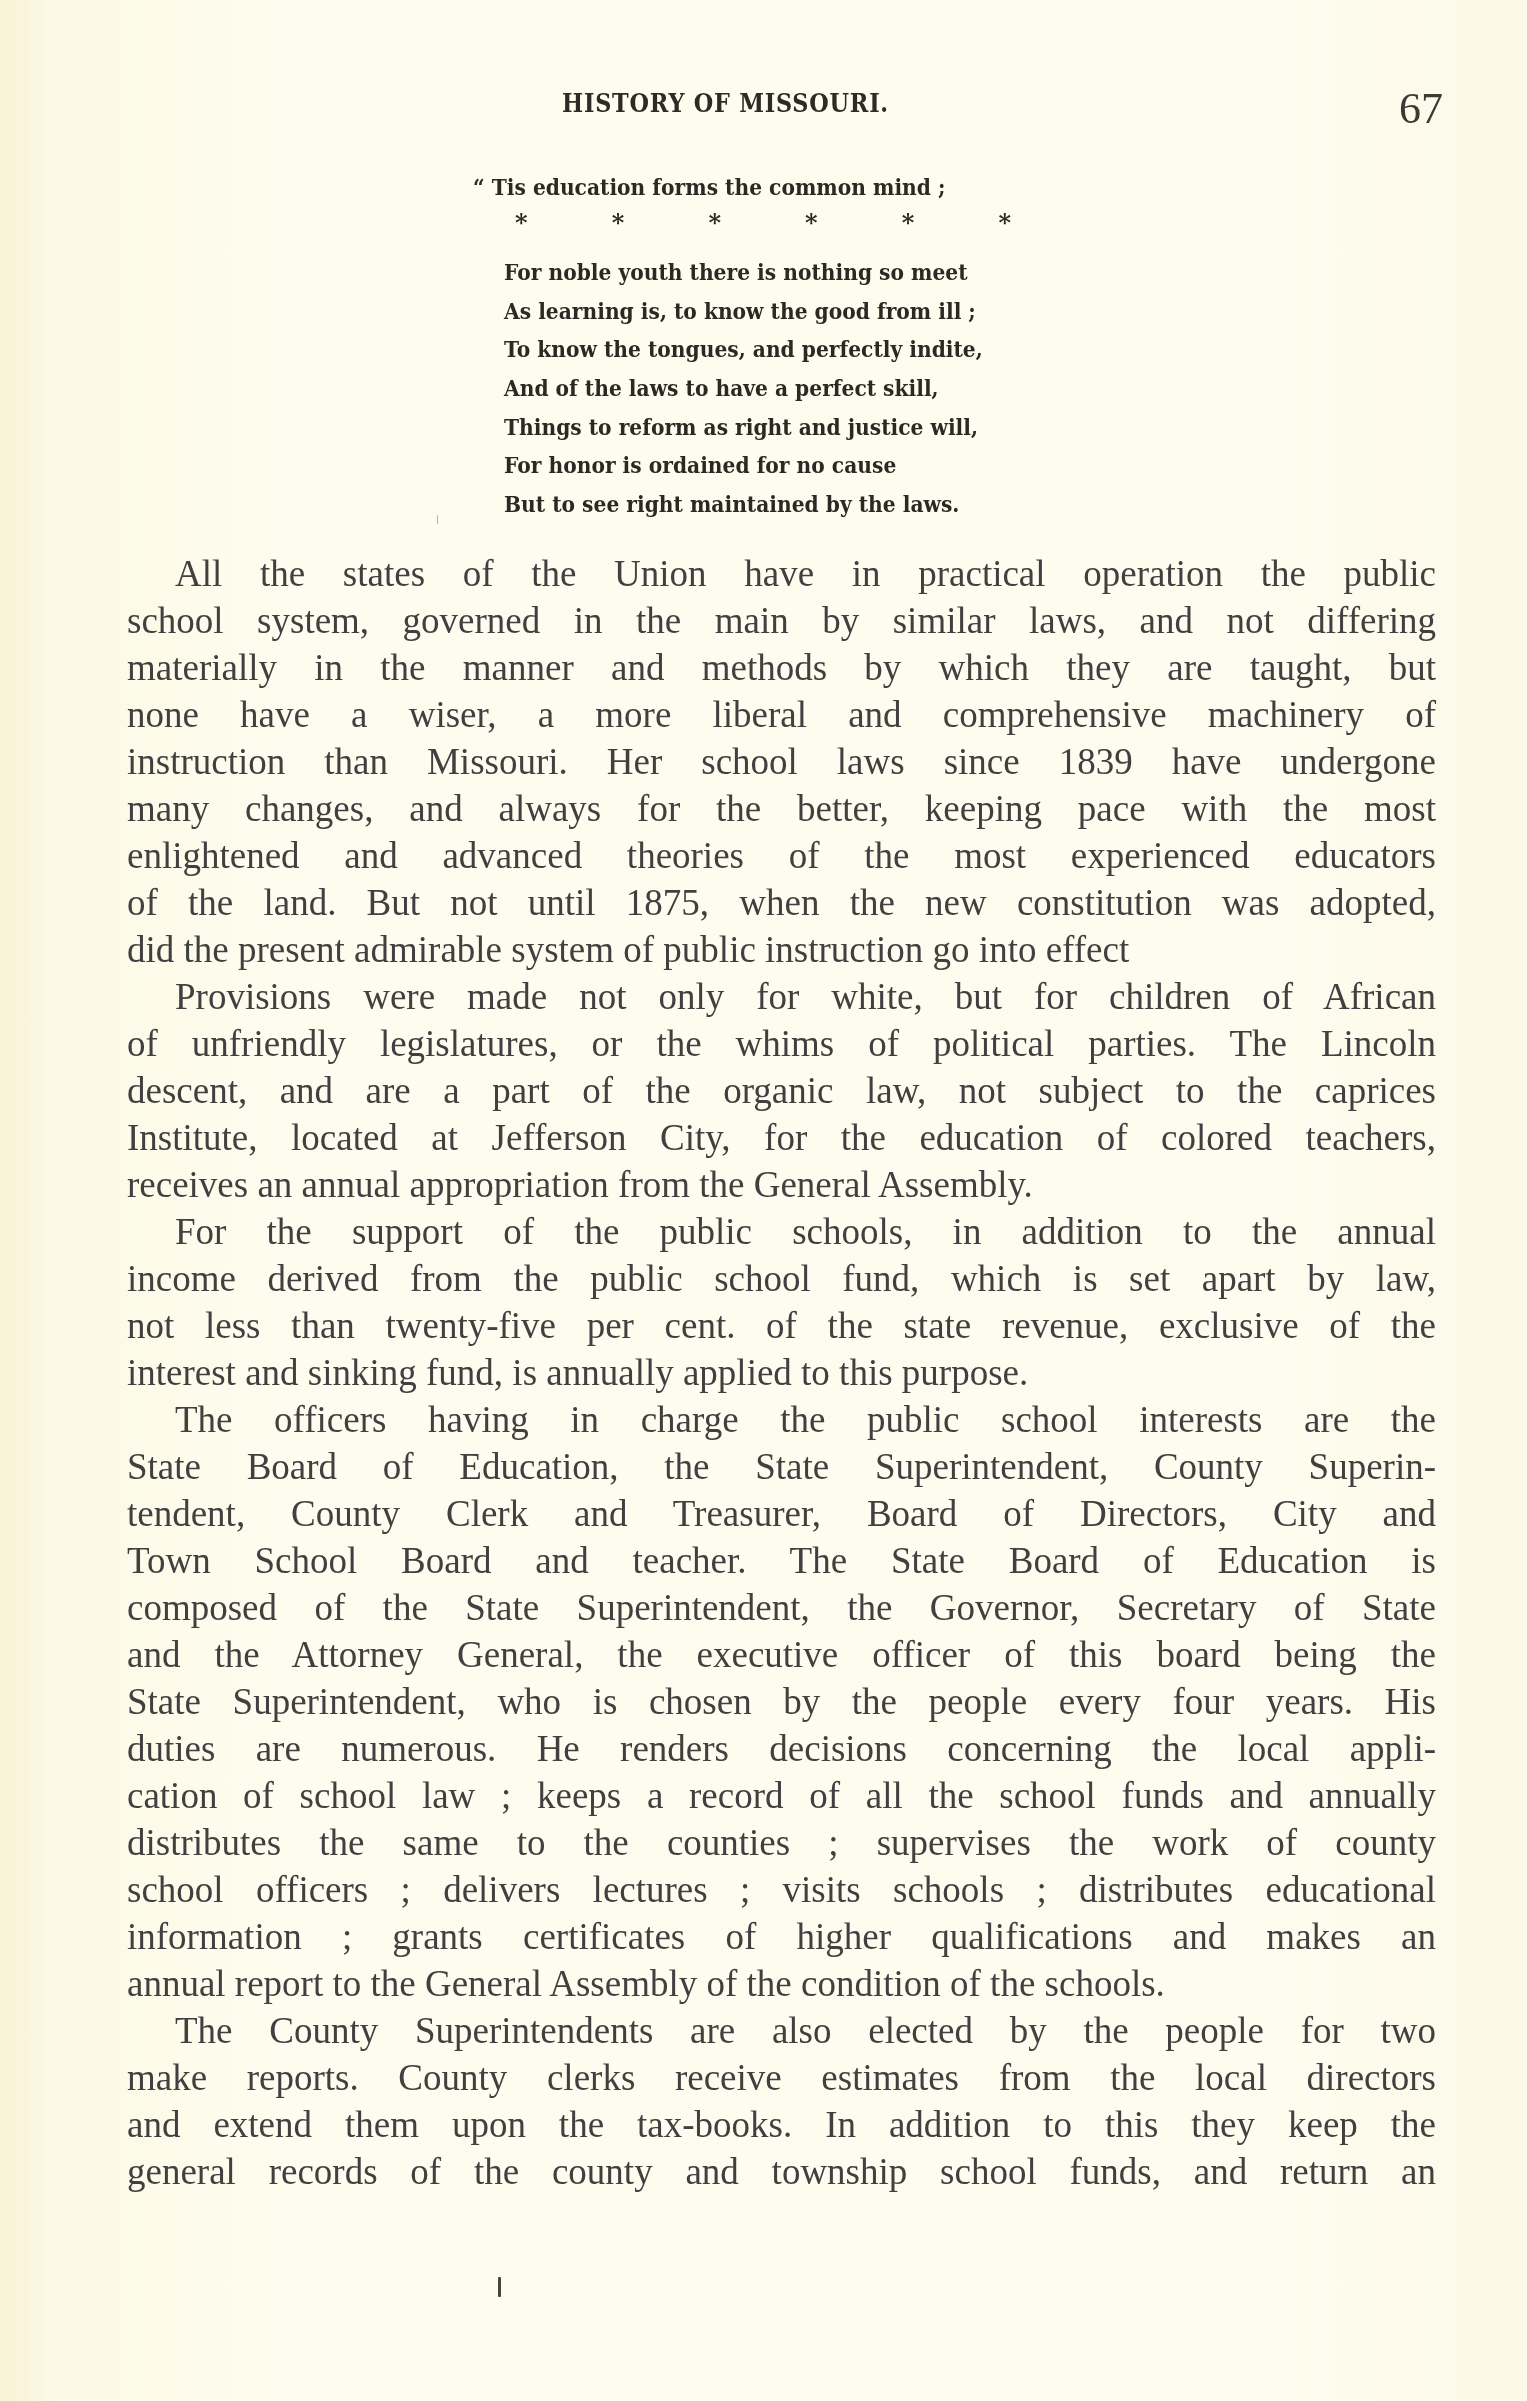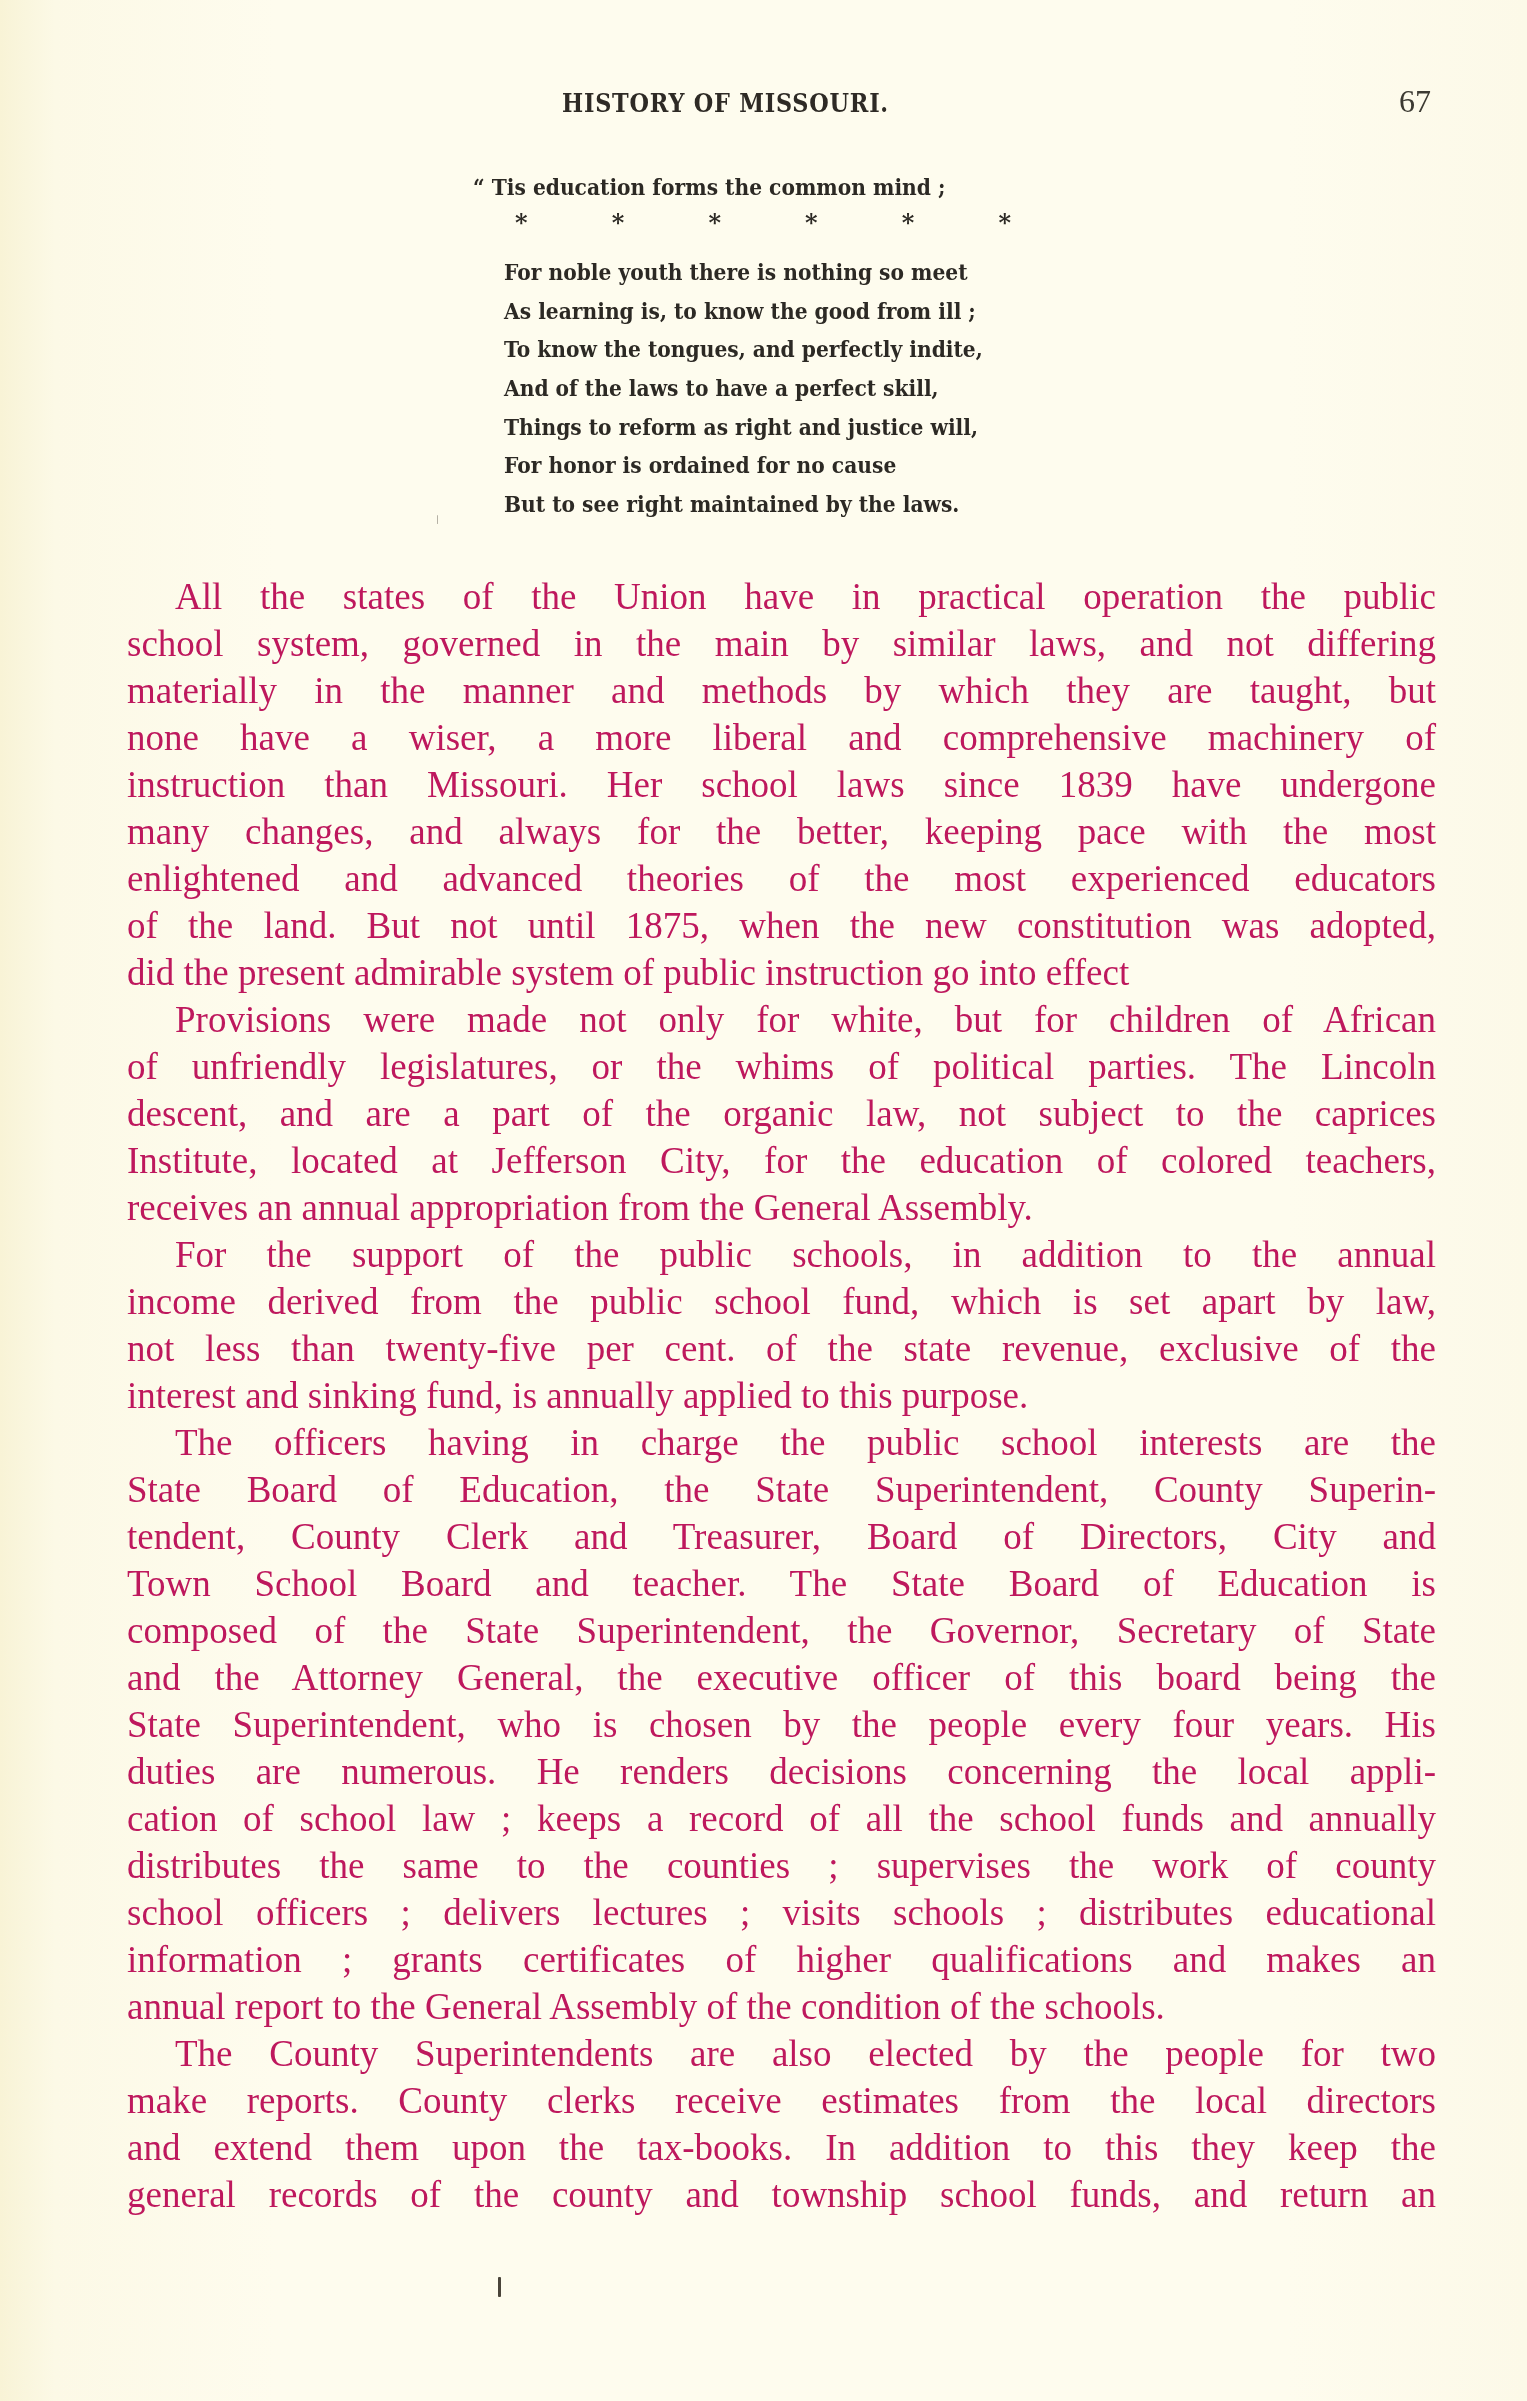--- a/index.html
+++ b/index.html
@@ -23,21 +23,21 @@
     color: #2e2a25;
     transform: scaleX(0.86);
     transform-origin: left center;
     white-space: nowrap;
   }
   .page-number {
     position: absolute;
     left: 1399px;
     top: 83px;
     font-family: "Liberation Serif", serif;
-    font-size: 32px;
+    font-size: 44px;
     color: #3c3a32;
   }
   .poem-opening {
     position: absolute;
     left: 473px;
     top: 173px;
     font-family: "DejaVu Serif", serif;
     font-weight: bold;
     font-size: 23px;
     white-space: nowrap;
@@ -64,25 +64,25 @@
     font-family: "DejaVu Serif", serif;
     font-weight: bold;
     font-size: 23px;
     color: #2c2924;
     transform: scaleX(0.88);
     transform-origin: left center;
   }
   .body-text {
     position: absolute;
     left: 127px;
-    top: 573px;
+    top: 550px;
     width: 1309px;
     font-family: "Liberation Serif", serif;
     font-size: 37px;
-    color: #be185d;
+    color: #404040;
   }
   .line {
     height: 47px;
     line-height: 47px;
     white-space: nowrap;
     text-align: justify;
     text-align-last: justify;
     overflow: visible;
   }
   .line.last {

